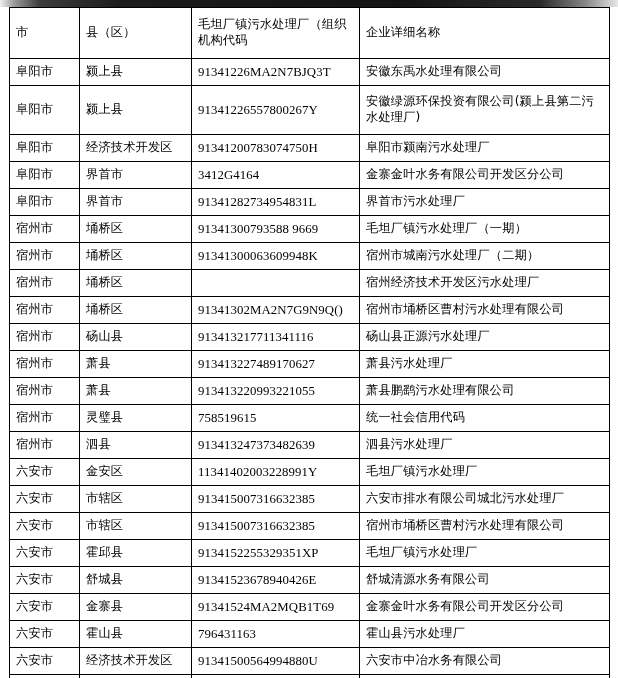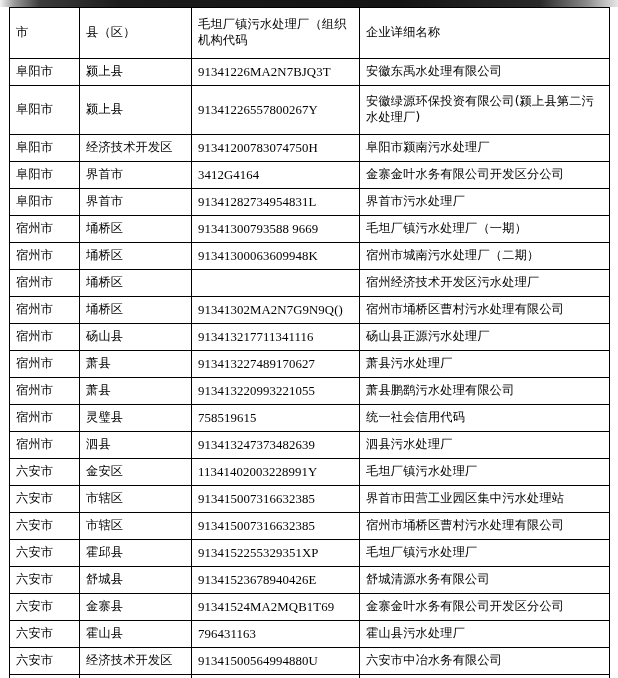--- a/index.html
+++ b/index.html
@@ -196,21 +196,21 @@
           <tr>
             <td class="cell cjk">六安市</td>
             <td class="cell cjk">金安区</td>
             <td class="cell code">11341402003228991Y</td>
             <td class="cell cjk">毛坦厂镇污水处理厂</td>
           </tr>
           <tr>
             <td class="cell cjk">六安市</td>
             <td class="cell cjk">市辖区</td>
             <td class="cell code">913415007316632385</td>
-            <td class="cell cjk">界首市田营工业园区集中污水处理站</td>
+            <td class="cell cjk">六安市排水有限公司城北污水处理厂</td>
           </tr>
           <tr>
             <td class="cell cjk">六安市</td>
             <td class="cell cjk">市辖区</td>
             <td class="cell code">913415007316632385</td>
             <td class="cell cjk">宿州市埇桥区曹村污水处理有限公司</td>
           </tr>
           <tr>
             <td class="cell cjk">六安市</td>
             <td class="cell cjk">霍邱县</td>

